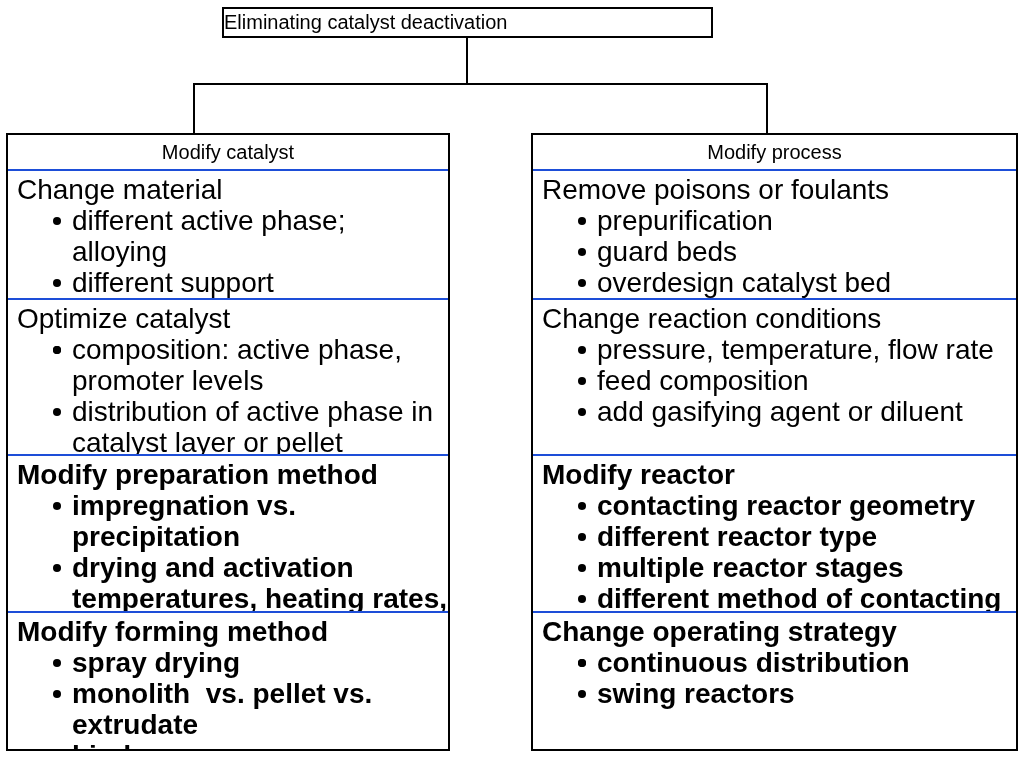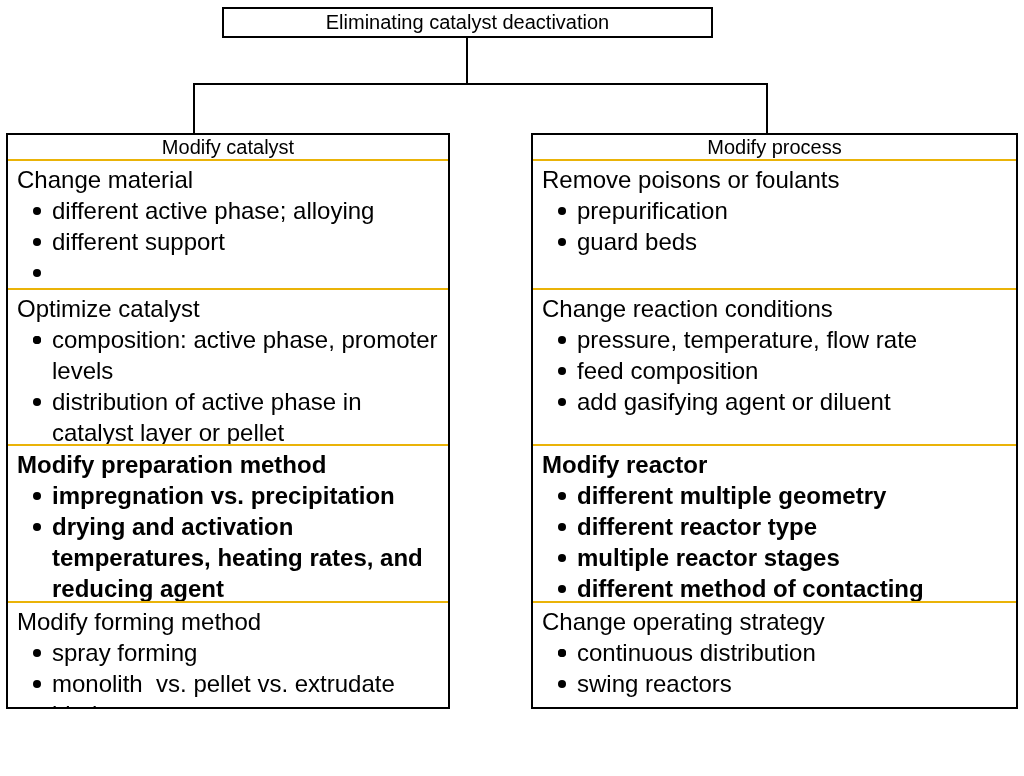--- a/index.html
+++ b/index.html
@@ -14,58 +14,59 @@
     height: 776px;
     background: #ffffff;
     overflow: hidden;
   }
   
   .top-box {
     position: absolute;
     left: 222px; top: 7px;
     width: 491px; height: 31px;
     border: 2px solid #000;
-    display: flex; align-items: center; justify-content: center;
+    display: flex; align-items: center; justify-content: flex-start;
     font-size: 20px;
   }
   
   .line { position: absolute; background: #000; }
   .conn-v-root { left: 466px; top: 38px; width: 2px; height: 46px; }
   .conn-h      { left: 193px; top: 83px; width: 575px; height: 2px; }
   .conn-v-left { left: 193px; top: 85px; width: 2px; height: 48px; }
   .conn-v-right{ left: 766px; top: 85px; width: 2px; height: 48px; }
   
   .column {
     position: absolute;
     top: 133px;
     border: 2px solid #000;
     background: #fff;
   }
   .column.left  { left: 6px;   width: 444px; }
   .column.right { left: 531px; width: 487px; }
   .col-header {
-    height: 24px;
+    height: 34px;
     display: flex; align-items: center; justify-content: center;
     font-size: 20px;
   }
   .section {
-    border-top: 2px solid #eab308;
+    border-top: 2px solid #1d4ed8;
     padding-top: 3px;
     overflow: hidden;
-    font-size: 24px;
+    font-size: 28px;
     line-height: 31px;
   }
   .section.r1 { height: 129px; }
   .section.r2 { height: 156px; }
   .section.r3 { height: 157px; font-weight: bold; }
-  .section.r4 { height: 106px; }
+  .section.r4 { height: 138px; font-weight: bold; }
   .sec-title { padding-left: 9px; }
   .bullet-line {
     position: relative;
     padding-left: 44px;
+    margin-left: 20px;
   }
   .bullet-dot {
     position: absolute;
     left: 25px; top: 12px;
     width: 8px; height: 8px;
     border-radius: 50%;
     background: #000;
   }
   .bullet-text { white-space: pre-wrap; }
 </style>
@@ -101,45 +102,46 @@
     </div>
 
     <div class="section r3">
       <div class="sec-title">Modify preparation method</div>
       <div class="bullet-line"><span class="bullet-dot"></span><span class="bullet-text">impregnation vs. precipitation</span></div>
       <div class="bullet-line"><span class="bullet-dot"></span><span class="bullet-text">drying and activation temperatures, heating rates, and reducing agent</span></div>
     </div>
 
     <div class="section r4">
       <div class="sec-title">Modify forming method</div>
-      <div class="bullet-line"><span class="bullet-dot"></span><span class="bullet-text">spray forming</span></div>
+      <div class="bullet-line"><span class="bullet-dot"></span><span class="bullet-text">spray drying</span></div>
       <div class="bullet-line"><span class="bullet-dot"></span><span class="bullet-text">monolith  vs. pellet vs. extrudate</span></div>
       <div class="bullet-line"><span class="bullet-dot"></span><span class="bullet-text">binders</span></div>
     </div>
   </div>
 
   <div class="column right">
     <div class="col-header">Modify process</div>
 
     <div class="section r1">
       <div class="sec-title">Remove poisons or foulants</div>
       <div class="bullet-line"><span class="bullet-dot"></span><span class="bullet-text">prepurification</span></div>
       <div class="bullet-line"><span class="bullet-dot"></span><span class="bullet-text">guard beds</span></div>
+      <div class="bullet-line"><span class="bullet-dot"></span><span class="bullet-text">overdesign catalyst bed</span></div>
     </div>
 
     <div class="section r2">
       <div class="sec-title">Change reaction conditions</div>
       <div class="bullet-line"><span class="bullet-dot"></span><span class="bullet-text">pressure, temperature, flow rate</span></div>
       <div class="bullet-line"><span class="bullet-dot"></span><span class="bullet-text">feed composition</span></div>
       <div class="bullet-line"><span class="bullet-dot"></span><span class="bullet-text">add gasifying agent or diluent</span></div>
     </div>
 
     <div class="section r3">
       <div class="sec-title">Modify reactor</div>
-      <div class="bullet-line"><span class="bullet-dot"></span><span class="bullet-text">different multiple geometry</span></div>
+      <div class="bullet-line"><span class="bullet-dot"></span><span class="bullet-text">contacting reactor geometry</span></div>
       <div class="bullet-line"><span class="bullet-dot"></span><span class="bullet-text">different reactor type</span></div>
       <div class="bullet-line"><span class="bullet-dot"></span><span class="bullet-text">multiple reactor stages</span></div>
       <div class="bullet-line"><span class="bullet-dot"></span><span class="bullet-text">different method of contacting</span></div>
     </div>
 
     <div class="section r4">
       <div class="sec-title">Change operating strategy</div>
       <div class="bullet-line"><span class="bullet-dot"></span></div>
       <div class="bullet-line"><span class="bullet-dot"></span><span class="bullet-text">continuous distribution</span></div>
       <div class="bullet-line"><span class="bullet-dot"></span><span class="bullet-text">swing reactors</span></div>

